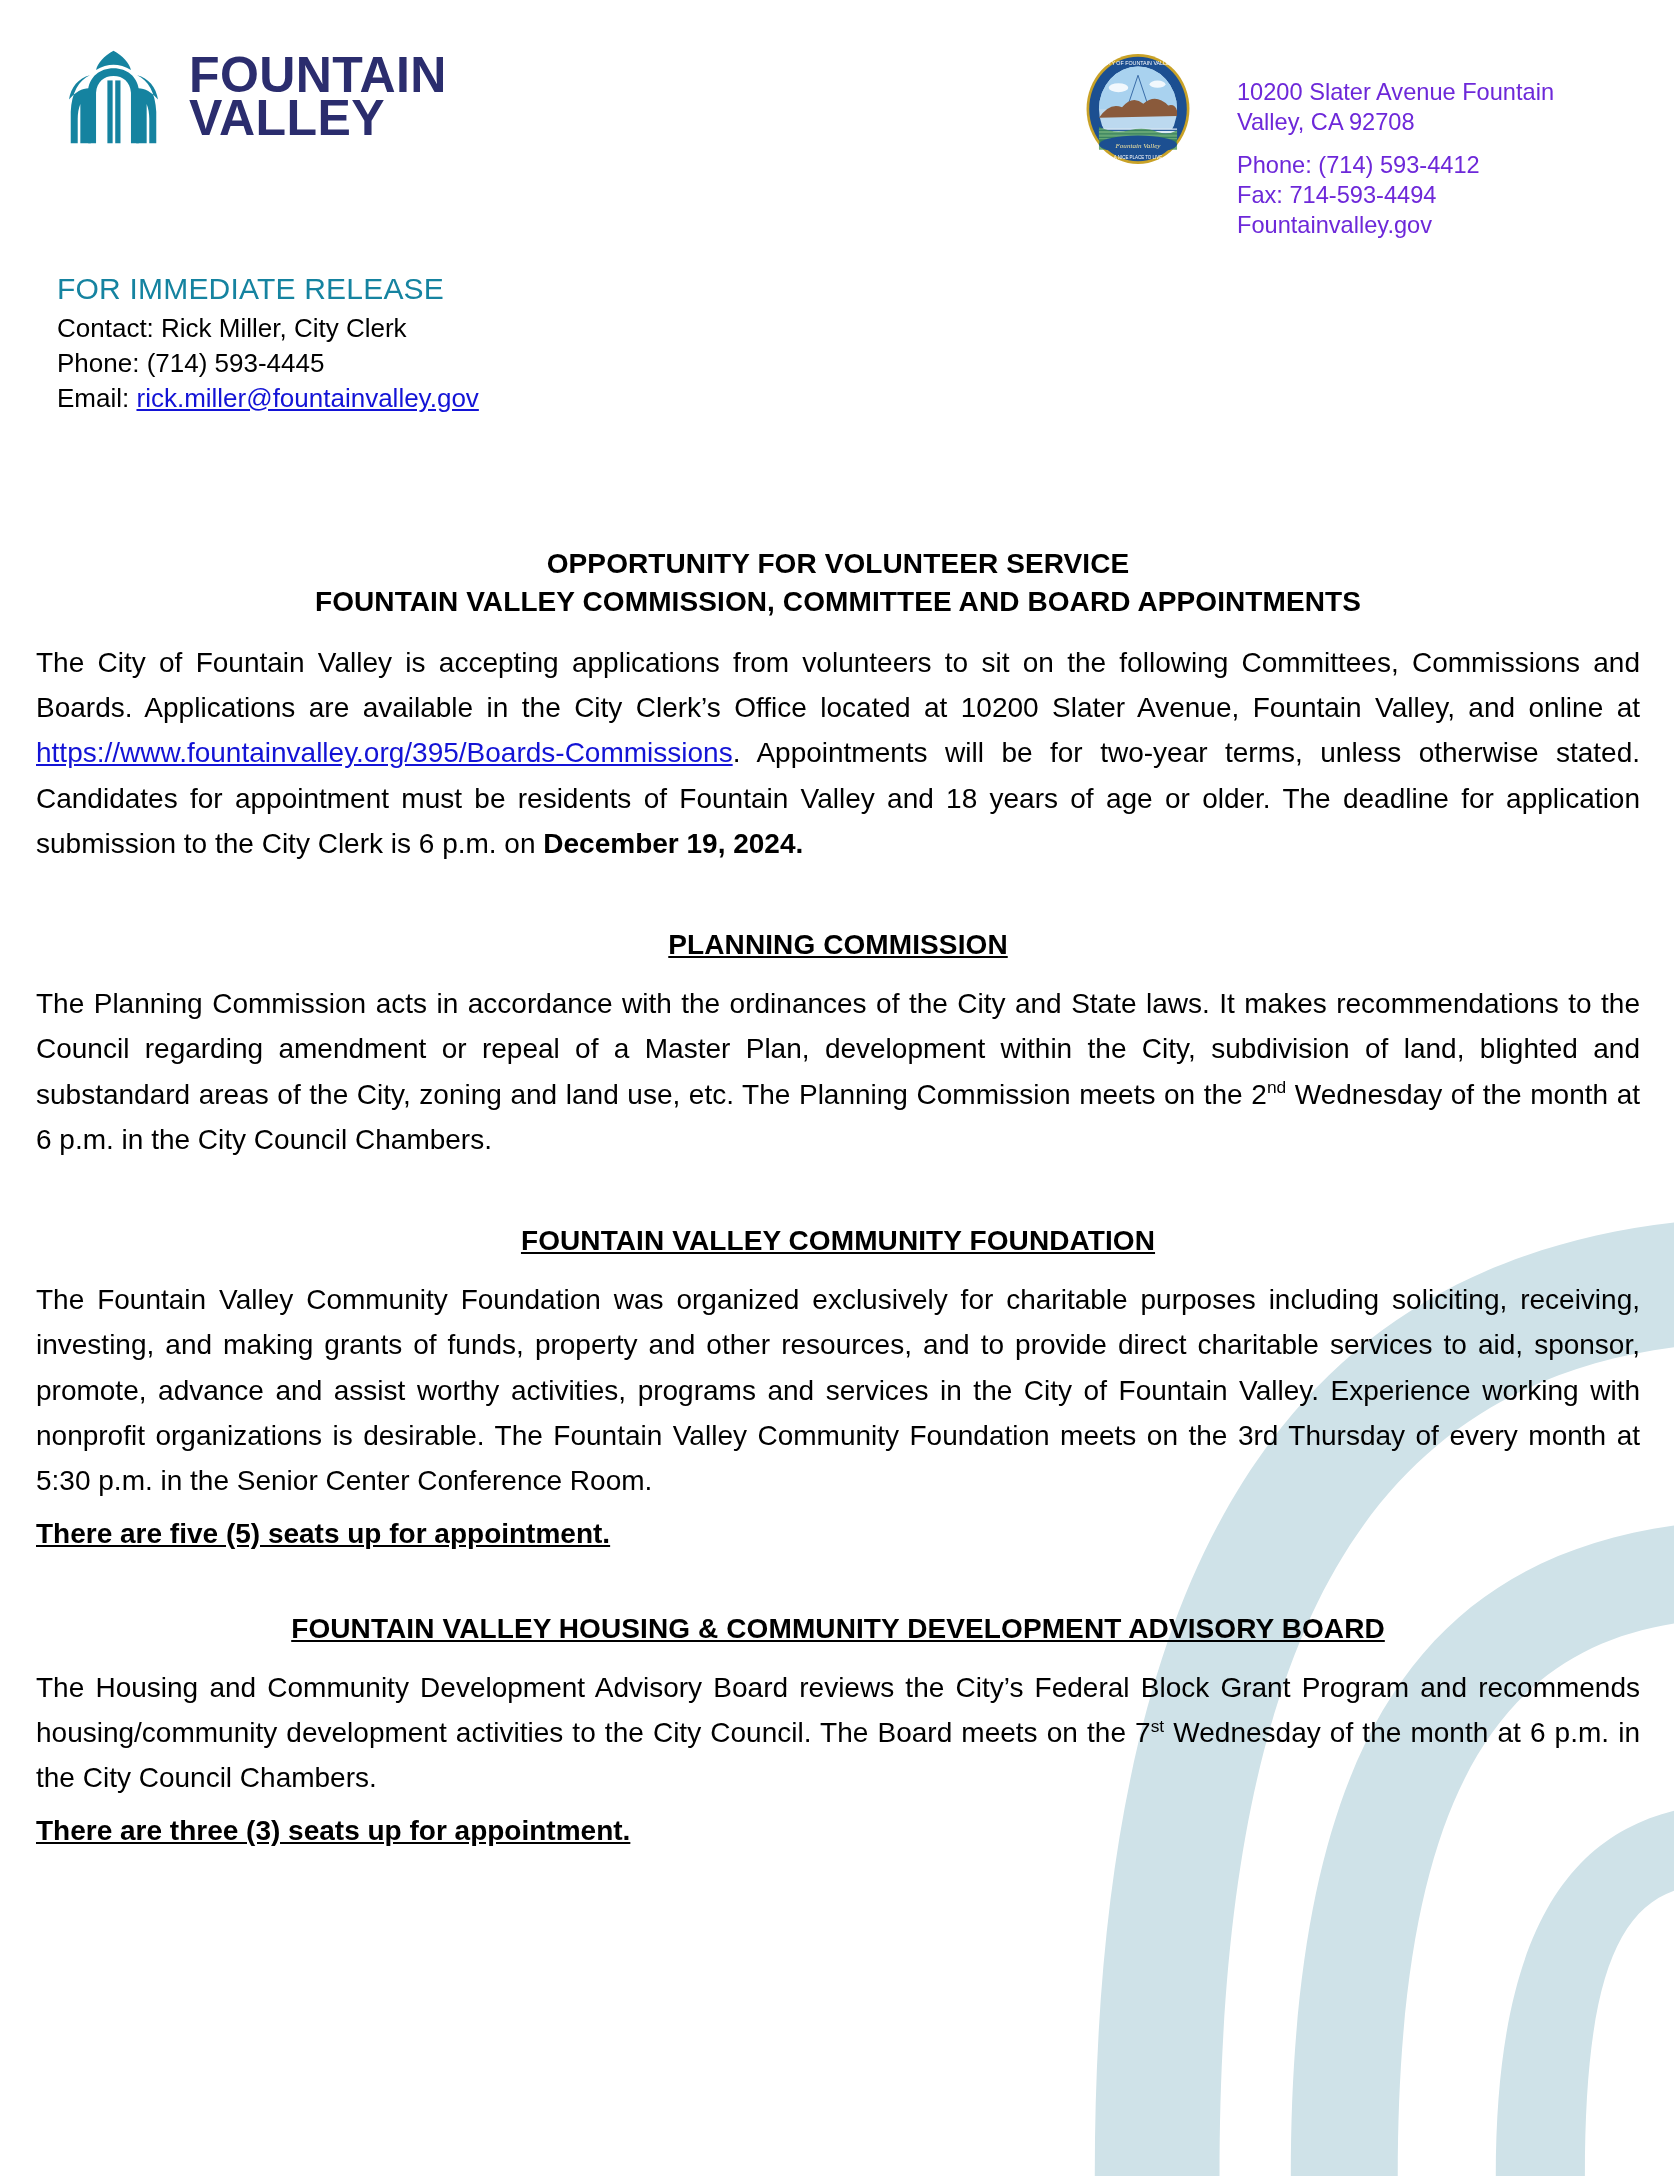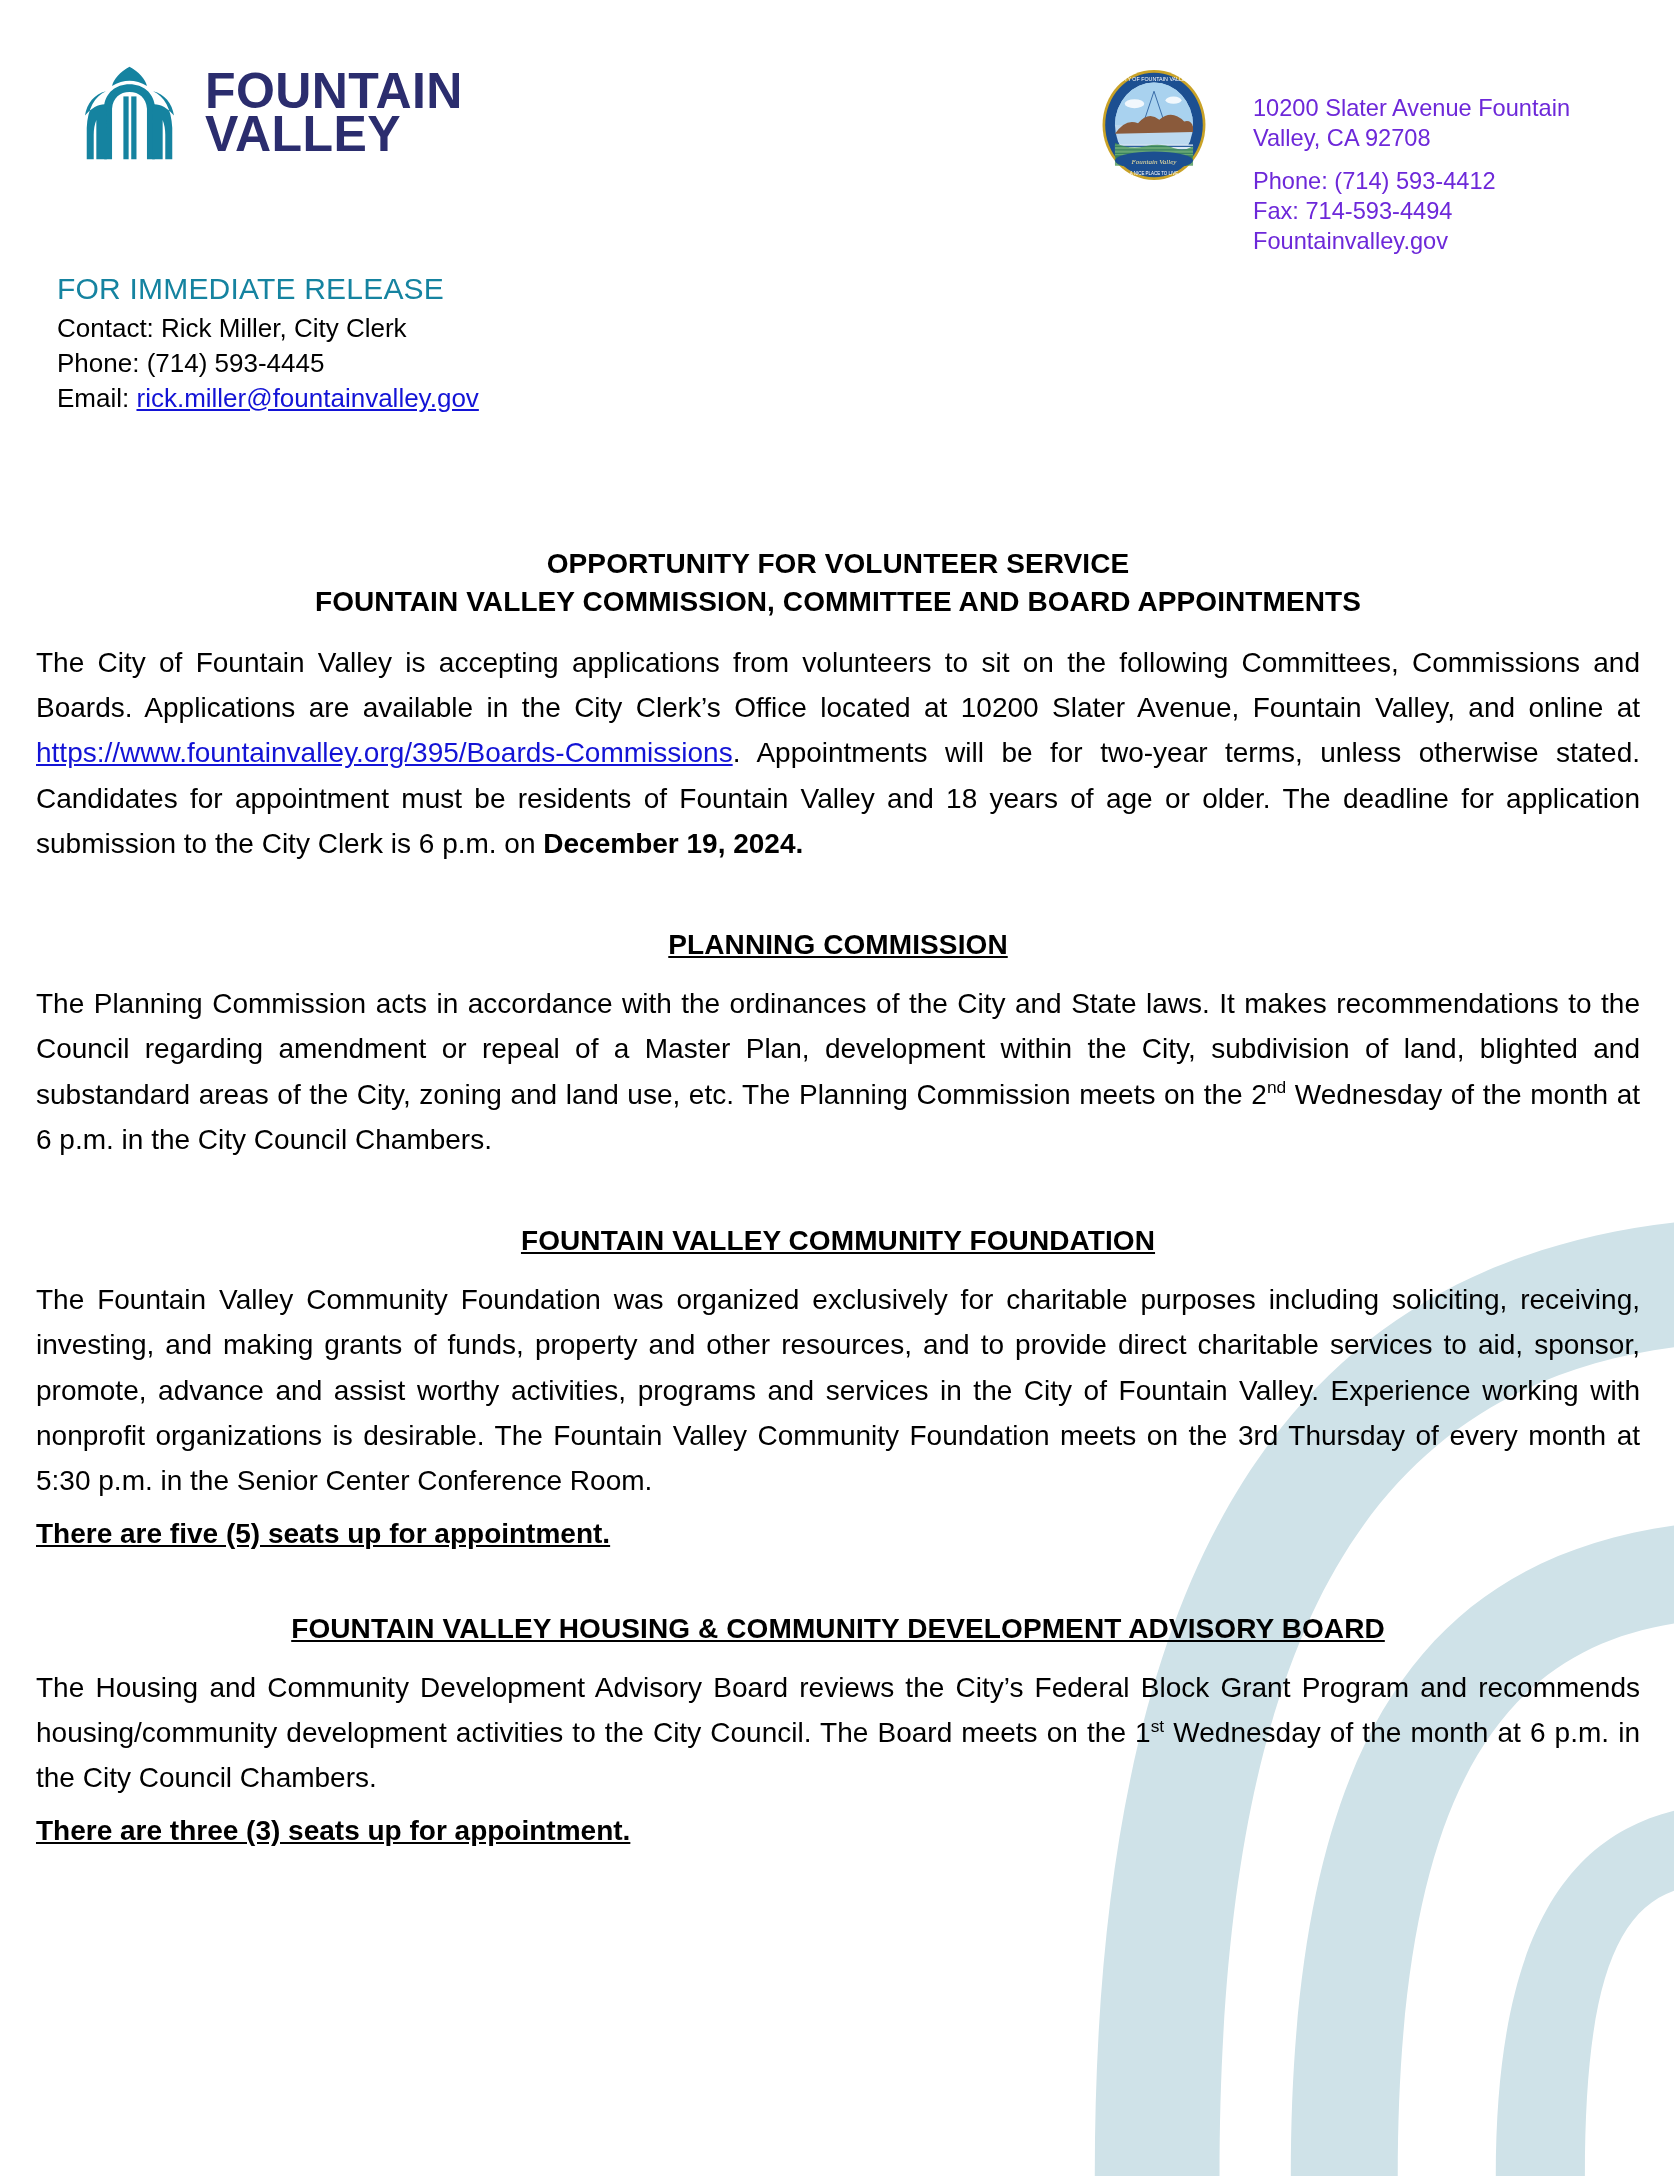--- a/index.html
+++ b/index.html
@@ -27,21 +27,21 @@
     width: 802px;
     height: 1292px;
     pointer-events: none;
     z-index: 0;
   }
 
   
   .content {
     position: relative;
     z-index: 2;
-    padding: 16px;
+    padding: 0;
   }
 
   
   .letterhead {
     position: relative;
     height: 196px;
   }
   .logo-block {
     position: absolute;
     left: 61px;
@@ -229,19 +229,19 @@
       <p class="para"><span>The City of Fountain Valley is accepting applications from volunteers to sit on the following Committees, Commissions and Boards. Applications are available in the City Clerk’s Office located at 10200 Slater Avenue, Fountain Valley, and online at </span><a href="#">https://www.fountainvalley.org/395/Boards-Commissions</a><span>. Appointments will be for two-year terms, unless otherwise stated.  Candidates for appointment must be residents of Fountain Valley and 18 years of age or older. The deadline for application submission to the City Clerk is 6 p.m. on </span><b>December 19, 2024.</b></p>
 
       <div class="section-head"><span>PLANNING COMMISSION</span></div>
       <p class="para"><span>The Planning Commission acts in accordance with the ordinances of the City and State laws. It makes recommendations to the Council regarding amendment or repeal of a Master Plan, development within the City, subdivision of land, blighted and substandard areas of the City, zoning and land use, etc.  The Planning Commission meets on the 2</span><sup>nd</sup><span> Wednesday of the month at 6 p.m. in the City Council Chambers.</span></p>
 
       <div class="section-head"><span>FOUNTAIN VALLEY COMMUNITY FOUNDATION</span></div>
       <p class="para"><span>The Fountain Valley Community Foundation was organized exclusively for charitable purposes including soliciting, receiving, investing, and making grants of funds, property and other resources, and to provide direct charitable services to aid, sponsor, promote, advance and assist worthy activities, programs and services in the City of Fountain Valley.  Experience working with nonprofit organizations is desirable. The Fountain Valley Community Foundation meets on the 3rd Thursday of every month at 5:30 p.m. in the Senior Center Conference Room.</span><sup></sup><span></span></p>
       <div class="seats-wrap"><span class="seats">There are five (5) seats up for appointment.</span></div>
 
       <div class="section-head"><span>FOUNTAIN VALLEY HOUSING &amp; COMMUNITY DEVELOPMENT ADVISORY BOARD</span></div>
-      <p class="para"><span>The Housing and Community Development Advisory Board reviews the City’s Federal Block Grant Program and recommends housing/community development activities to the City Council.  The Board meets on the 1</span><sup>st</sup><span> Wednesday of the month at 6 p.m. in the City Council Chambers.</span></p>
+      <p class="para"><span>The Housing and Community Development Advisory Board reviews the City’s Federal Block Grant Program and recommends housing/community development activities to the City Council.  The Board meets on the 7</span><sup>st</sup><span> Wednesday of the month at 6 p.m. in the City Council Chambers.</span></p>
       <div class="seats-wrap"><span class="seats">There are three (3) seats up for appointment.</span></div>
 
     </div>
   </div>
 </div>
 
 
 </body></html>

